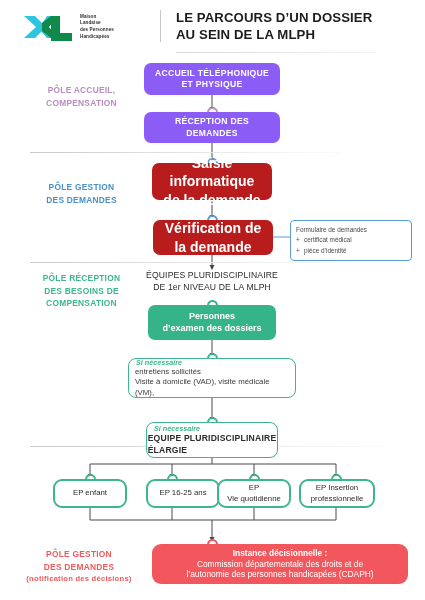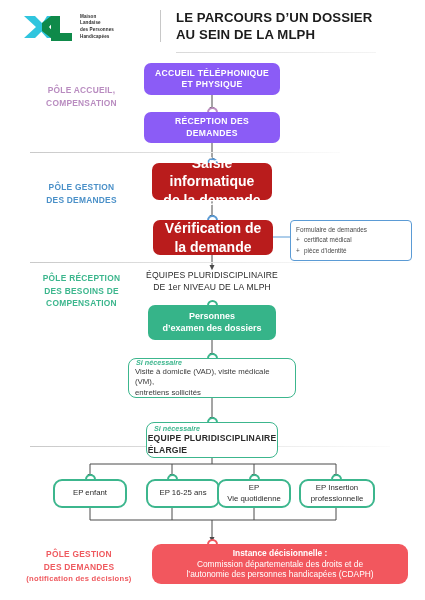--- a/index.html
+++ b/index.html
@@ -209,22 +209,22 @@
     <div>
       <div>Personnes</div>
       <div>d’examen des dossiers</div>
     </div>
   </div>
 
   <div class="dot greenw" style="left:206.5px;top:353px;"></div>
   <div class="obox" style="left:128px;top:358px;width:168px;height:40px;">
     <div class="si">Si nécessaire</div>
     <div class="body">
+      <div>entretiens sollicités</div>
       <div>Visite à domicile (VAD), visite médicale (VM),</div>
-      <div>entretiens sollicités</div>
     </div>
   </div>
 
   <div class="dot greenw" style="left:206.5px;top:417px;"></div>
   <div class="obox" style="left:146px;top:422px;width:132px;height:36px;">
     <div class="si">Si nécessaire</div>
     <div class="bodyb">
       <div>EQUIPE PLURIDISCIPLINAIRE</div>
       <div>ÉLARGIE</div>
     </div>

